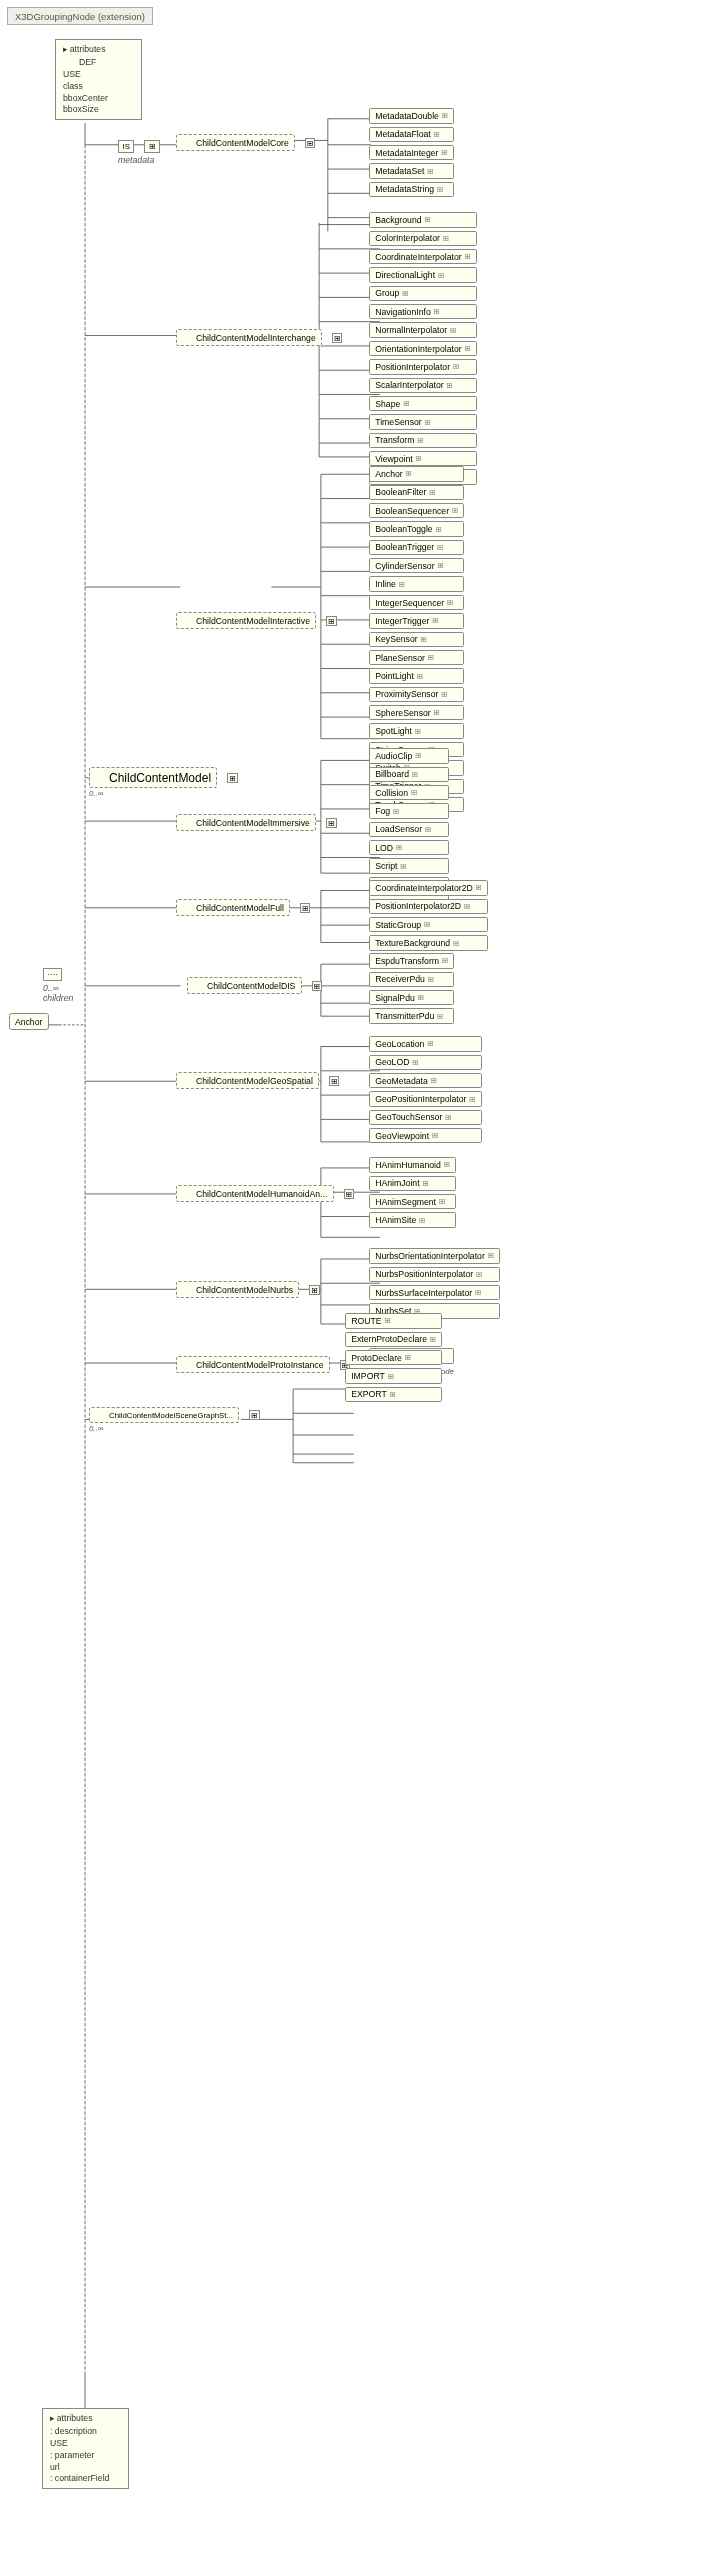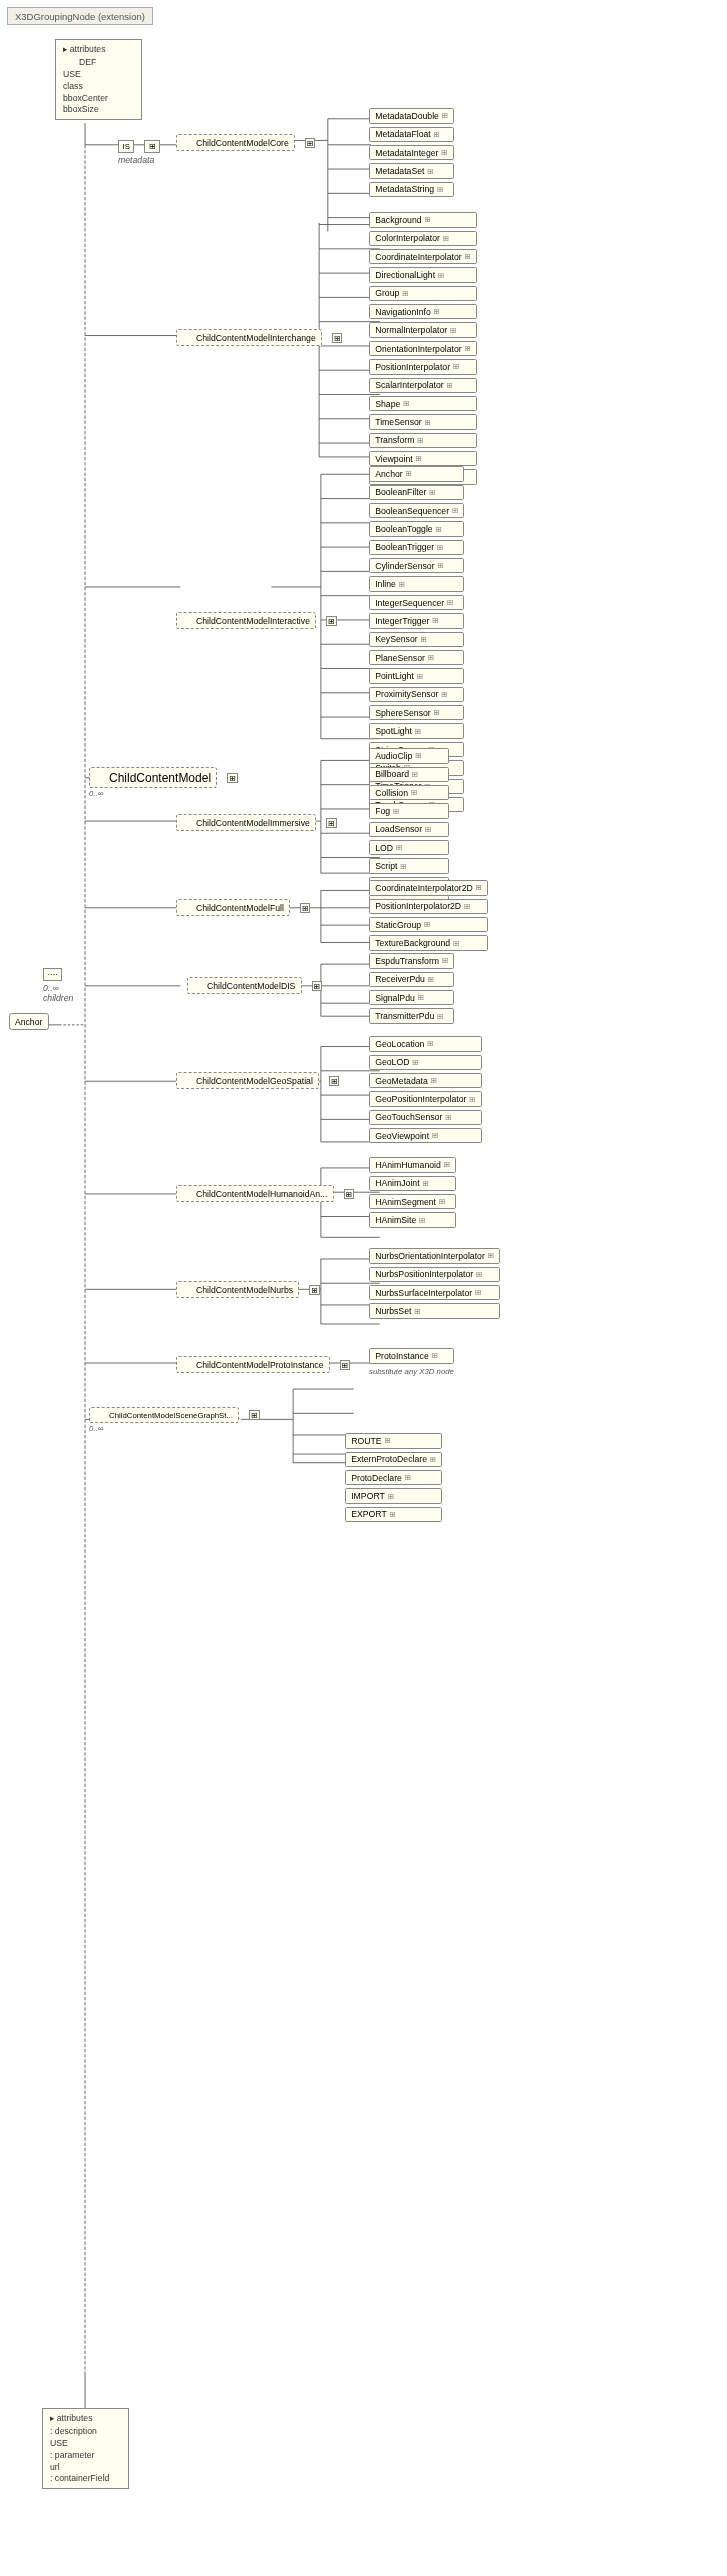--- a/index.html
+++ b/index.html
@@ -725,21 +725,21 @@
     </div>
 
     <div class="abs" style="left:82px; top:1375px;">
       <div class="row">
         <div class="node-box dashed" style="font-size:7.8px;">ChildContentModelSceneGraphSt...</div>
         <div class="choice-indicator">⊞</div>
       </div>
       <div class="section-label" style="margin-top:0.9px; font-size:7.8px;">0..∞</div>
     </div>
 
-    <div class="abs" style="left:338px; top:1401px;border-radius:23px;">
+    <div class="abs" style="left:338px; top:1281px;border-radius:23px;">
       <div class="col">
         <div class="leaf-node">
             <span>ROUTE</span>
             <span class="plus">⊞</span>
           </div>
         <div class="leaf-node">
             <span>ExternProtoDeclare</span>
             <span class="plus">⊞</span>
           </div>
         <div class="leaf-node">

